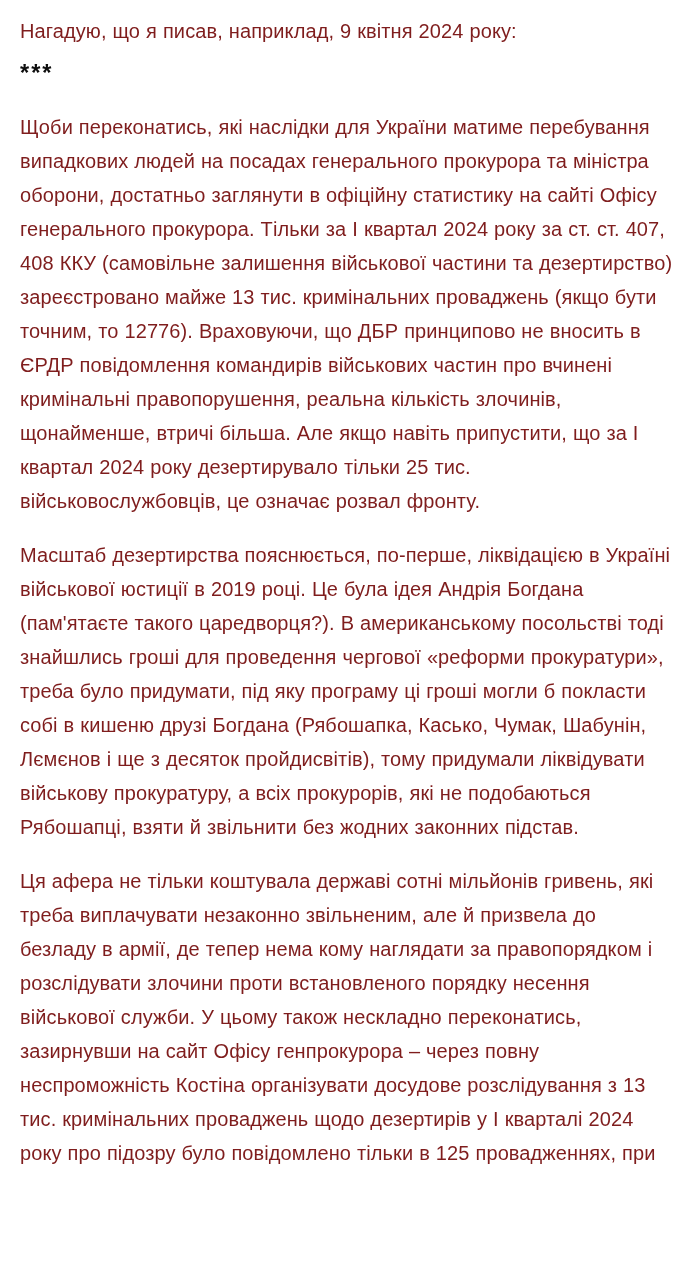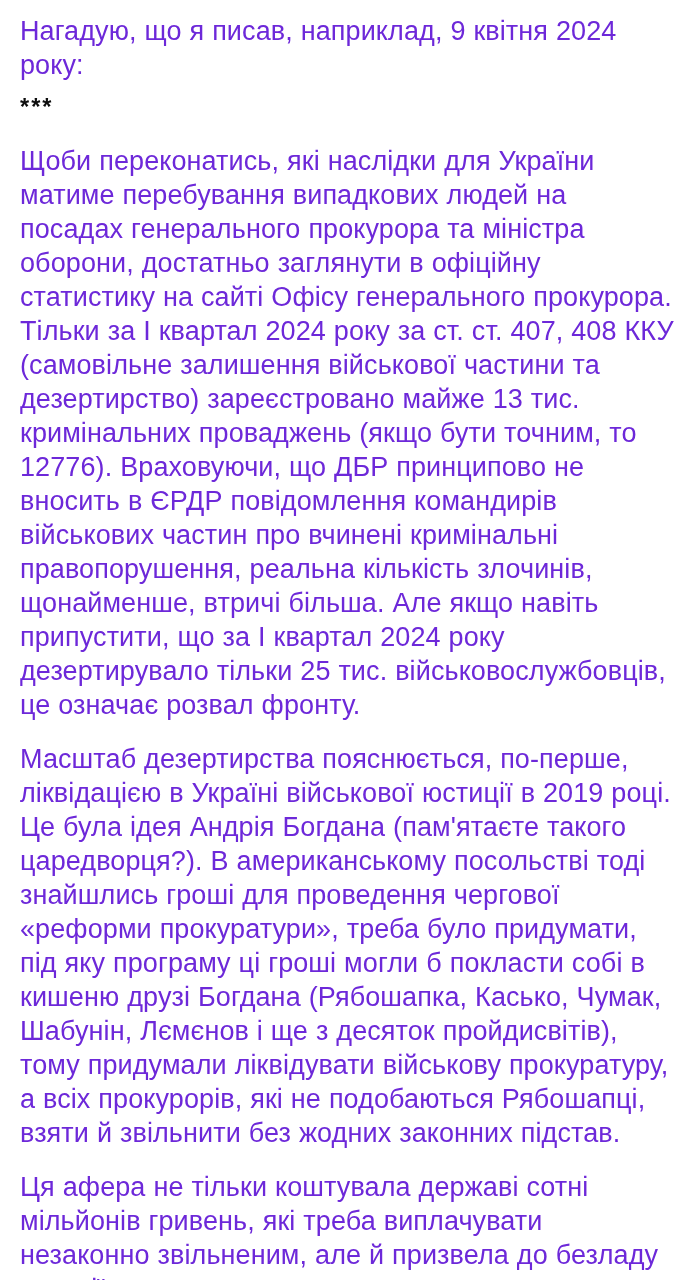--- a/index.html
+++ b/index.html
@@ -15,26 +15,26 @@
     font-family: "Liberation Sans", sans-serif;
     color: #0d0d0d;
     -webkit-font-smoothing: antialiased;
   }
   .post {
     box-sizing: border-box;
     width: 694px;
     padding: 14px 20px 0 20px;
   }
   .para {
-    font-size: 27px;
+    font-size: 20px;
     line-height: 34px;
     letter-spacing: 0.1px;
     margin: 0 0 20px 0;
     word-spacing: 0.3px;
-    color: #6d28d9;
+    color: #7f1d1d;
   }
   .para:last-child {
     margin-bottom: 0;
   }
   .sep {
     font-size: 23.5px;
     line-height: 30px;
     letter-spacing: 2px;
     margin: 0 0 22px 0;
     font-weight: 700;

